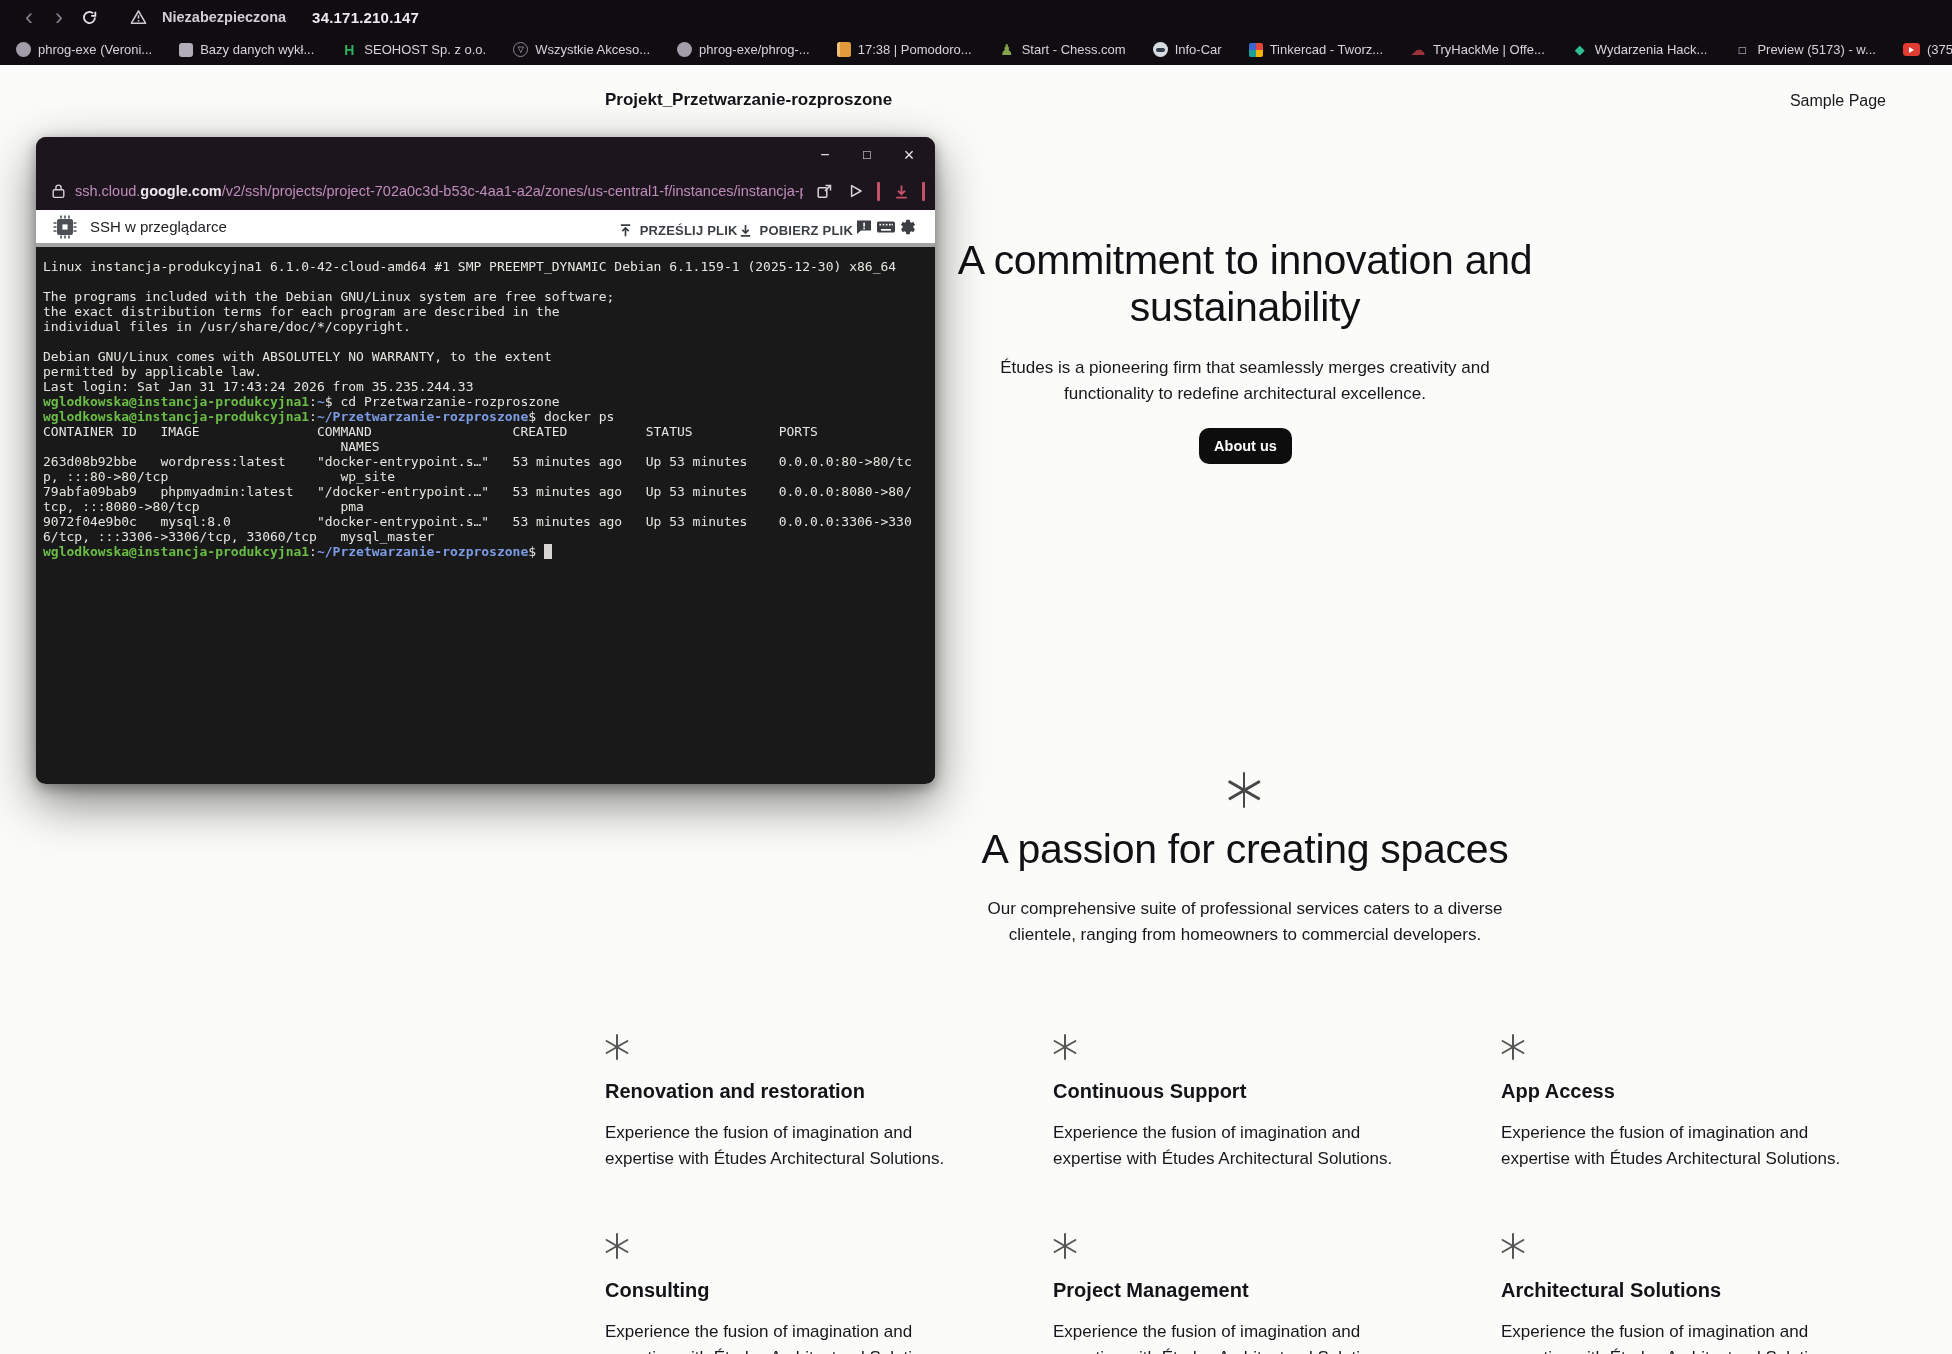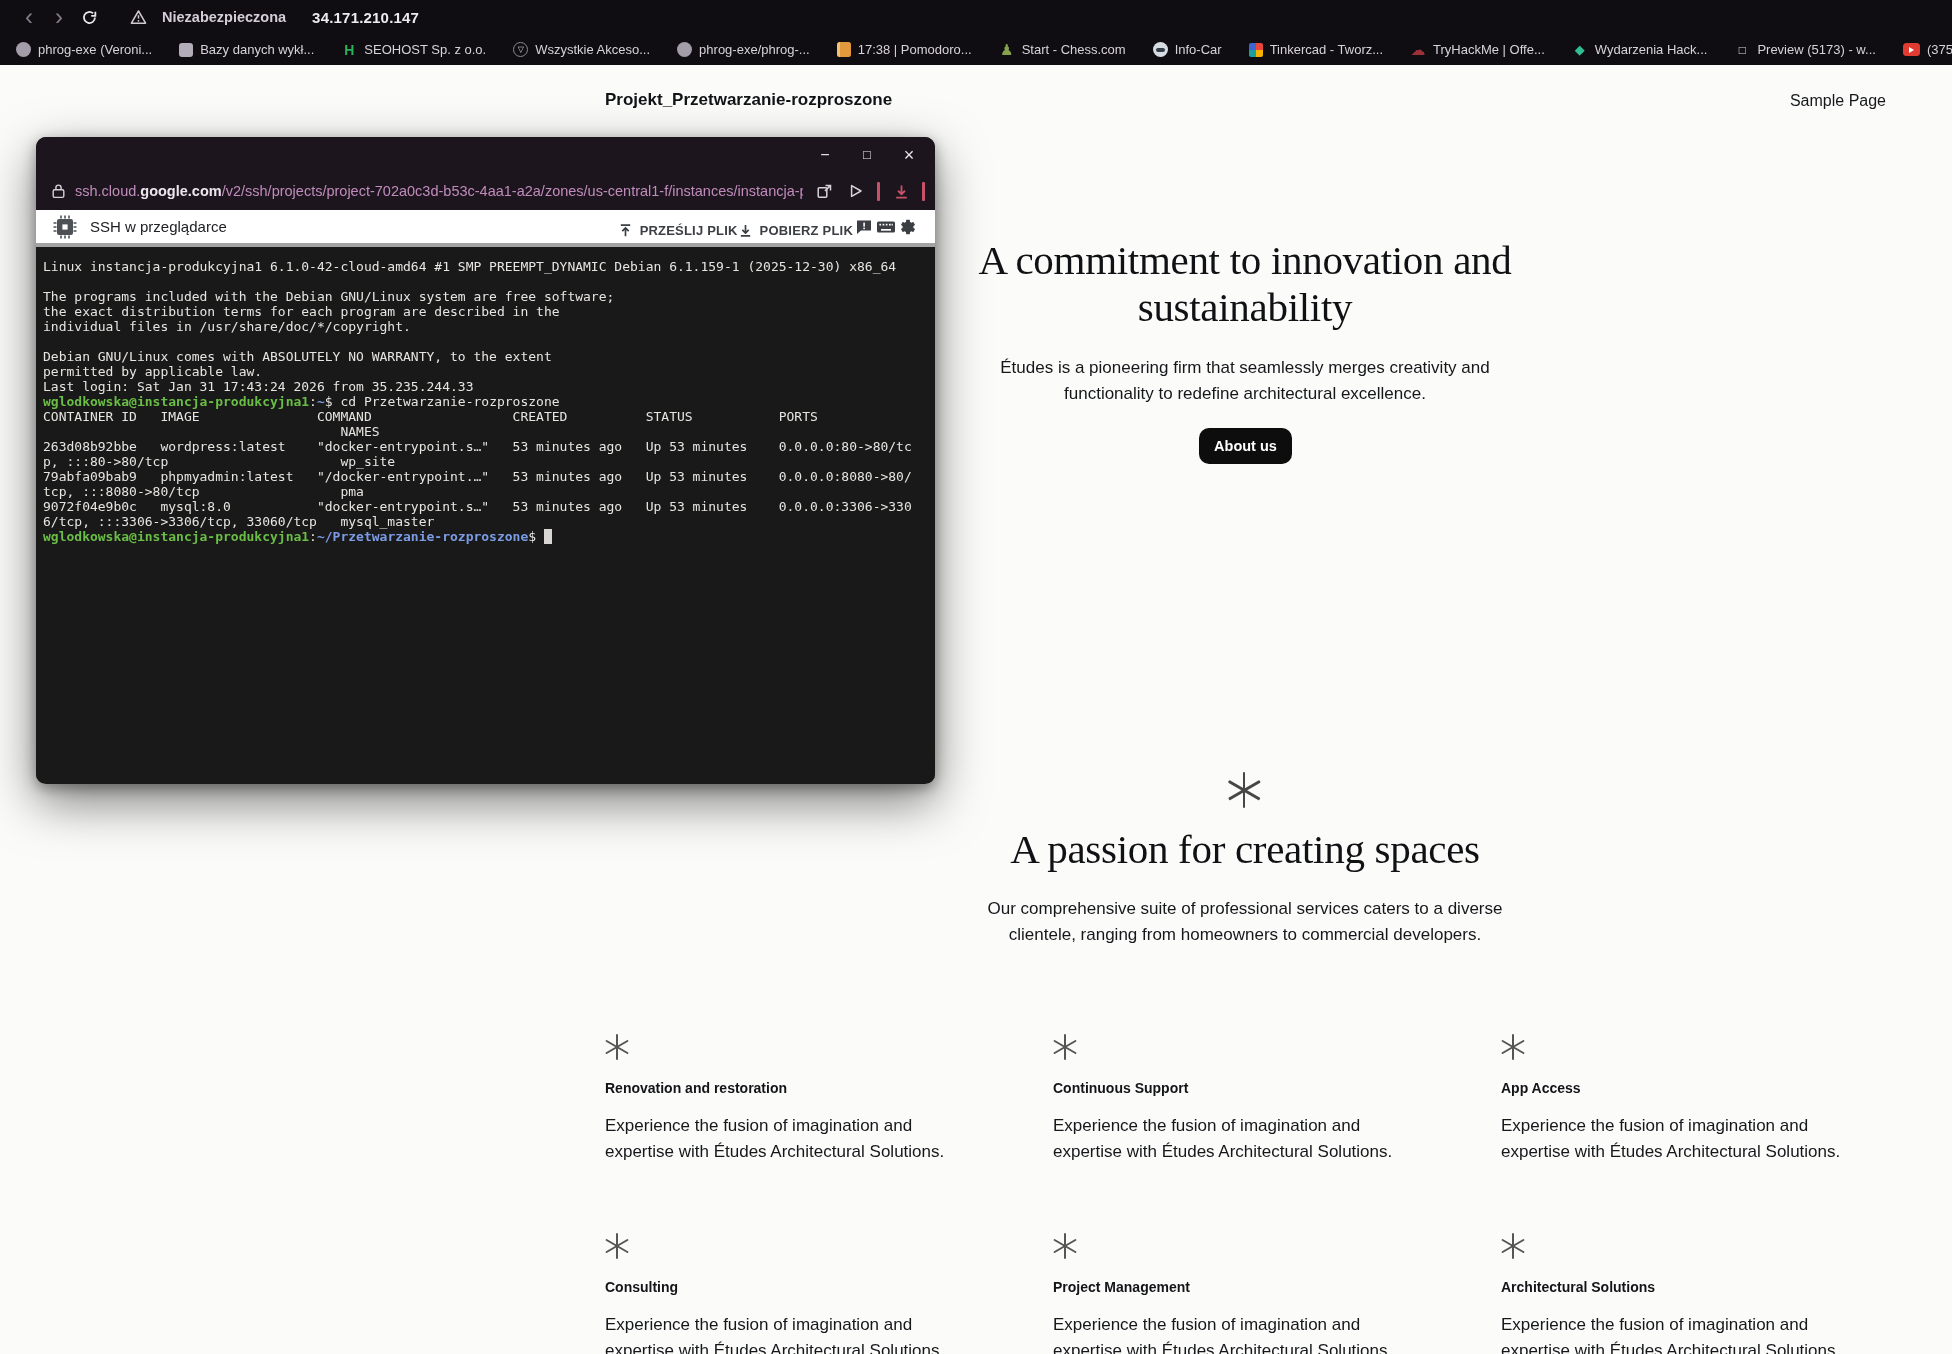--- a/index.html
+++ b/index.html
@@ -29,35 +29,35 @@
   .fav-infocar::after{content:"";position:absolute;left:3px;top:6px;width:9px;height:4px;border-radius:2px;background:#343d4a;}
   .fav-tinkercad{width:14px;height:14px;border-radius:2px;background:conic-gradient(#e8453c 0 25%,#f5b400 0 50%,#1c9e9b 0 75%,#3a66d1 0);}
   .fav-tryhackme{color:#9c3138;font-size:15px;}
   .fav-events{color:#2fbf93;font-size:13px;}
   .fav-preview{color:#d9d5de;font-size:12px;}
   .fav-youtube{width:17px;height:13px;border-radius:3.5px;background:#e23c32;position:relative;}
   .fav-youtube::after{content:"";position:absolute;left:6.5px;top:3.5px;border-left:5px solid #fff;border-top:3px solid transparent;border-bottom:3px solid transparent;}
   
   .site-title{position:absolute;left:605px;top:90px;font-size:17px;font-weight:700;color:#121418;}
   .site-nav{position:absolute;right:66px;top:92px;font-size:16px;color:#16181c;}
-  .serif{font-family:Liberation Serif, serif;font-weight:400;color:#101114;}
+  .serif{font-family:Liberation Sans, sans-serif;font-weight:400;color:#101114;}
   .hero-heading{position:absolute;left:920px;width:650px;top:237px;text-align:center;font-size:41px;line-height:47px;letter-spacing:-.3px;}
   .hero-para{position:absolute;left:975px;width:540px;top:355px;text-align:center;font-size:17px;line-height:26px;color:#15171b;}
   .about-btn{position:absolute;left:1199px;top:428px;width:93px;height:36px;background:#0d0d0d;border:none;border-radius:10px;color:#fff;font-size:14.5px;font-weight:700;font-family:"Liberation Sans",sans-serif;display:flex;align-items:center;justify-content:center;cursor:pointer;text-align:right;}
   .asterisk{position:relative;display:inline-block;}
   .asterisk .spoke{position:absolute;left:50%;top:0;height:100%;background:#474747;border-radius:1px;}
   .divider-ast{position:absolute;left:1226px;top:772px;width:36px;height:36px;}
   .divider-ast .spoke{width:2.6px;margin-left:-1.3px;}
   .passion-heading{position:absolute;left:900px;width:690px;top:826px;text-align:center;font-size:41px;line-height:47px;letter-spacing:-.3px;}
   .passion-para{position:absolute;left:967px;width:556px;top:896px;text-align:center;font-size:17px;line-height:26px;color:#15171b;}
   .services{position:absolute;left:605px;top:1018px;display:grid;grid-template-columns:repeat(3,375px);column-gap:73px;grid-auto-rows:199px;}
   .svc{padding-top:16px;}
   .svc-ast{width:24px;height:26px;}
   .svc-ast .spoke{width:2px;margin-left:-1px;background:#565656;}
-  .svc-title{margin-top:16px;font-size:14px;font-weight:700;color:#121418;}
+  .svc-title{margin-top:16px;font-size:20px;font-weight:700;color:#121418;}
   .svc-text{margin-top:17px;font-size:17px;line-height:26px;color:#15171b;}
   
   .sshwin{position:absolute;left:36px;top:137px;width:899px;height:647px;border-radius:10px;overflow:hidden;box-shadow:0 18px 50px rgba(0,0,0,.5),0 4px 14px rgba(0,0,0,.35);background:#191919;}
   .titlebar{height:35px;background:#1d151d;display:flex;align-items:center;justify-content:flex-end;gap:26px;padding-right:18px;}
   .wctl{color:#e9e5ea;font-size:16px;line-height:1;cursor:default;width:16px;text-align:center;}
   .urlbar{height:38px;background:#1d151d;display:flex;align-items:center;padding:0 10px 0 16px;gap:10px;}
   .url-text{flex:1;font-size:14.5px;white-space:nowrap;overflow:hidden;color:#c08cbc;}
   .url-text b{color:#ede5ed;font-weight:700;}
   .uicon{display:flex;align-items:center;justify-content:center;width:22px;height:22px;flex:0 0 auto;}
   .redbar{width:3px;height:19px;background:#c65168;border-radius:1px;flex:0 0 auto;}
@@ -263,20 +263,21 @@
       <div class="tline"><span class="t-p">Linux instancja-produkcyjna1 6.1.0-42-cloud-amd64 #1 SMP PREEMPT_DYNAMIC Debian 6.1.159-1 (2025-12-30) x86_64</span></div>
       <div class="tline"></div>
       <div class="tline"><span class="t-p">The programs included with the Debian GNU/Linux system are free software;</span></div>
       <div class="tline"><span class="t-p">the exact distribution terms for each program are described in the</span></div>
       <div class="tline"><span class="t-p">individual files in /usr/share/doc/*/copyright.</span></div>
       <div class="tline"></div>
       <div class="tline"><span class="t-p">Debian GNU/Linux comes with ABSOLUTELY NO WARRANTY, to the extent</span></div>
       <div class="tline"><span class="t-p">permitted by applicable law.</span></div>
       <div class="tline"><span class="t-p">Last login: Sat Jan 31 17:43:24 2026 from 35.235.244.33</span></div>
       <div class="tline"><span class="t-g">wglodkowska@instancja-produkcyjna1</span><span class="t-p">:</span><span class="t-b">~</span><span class="t-p">$ cd Przetwarzanie-rozproszone</span></div>
+      <div class="tline"><span class="t-g">wglodkowska@instancja-produkcyjna1</span><span class="t-p">:</span><span class="t-b">~/Przetwarzanie-rozproszone</span><span class="t-p">$ docker ps</span></div>
       <div class="tline"><span class="t-p">CONTAINER ID   IMAGE               COMMAND                  CREATED          STATUS           PORTS</span></div>
       <div class="tline"><span class="t-p">                                      NAMES</span></div>
       <div class="tline"><span class="t-p">263d08b92bbe   wordpress:latest    "docker-entrypoint.s…"   53 minutes ago   Up 53 minutes    0.0.0.0:80-&gt;80/tc</span></div>
       <div class="tline"><span class="t-p">p, :::80-&gt;80/tcp                      wp_site</span></div>
       <div class="tline"><span class="t-p">79abfa09bab9   phpmyadmin:latest   "/docker-entrypoint.…"   53 minutes ago   Up 53 minutes    0.0.0.0:8080-&gt;80/</span></div>
       <div class="tline"><span class="t-p">tcp, :::8080-&gt;80/tcp                  pma</span></div>
       <div class="tline"><span class="t-p">9072f04e9b0c   mysql:8.0           "docker-entrypoint.s…"   53 minutes ago   Up 53 minutes    0.0.0.0:3306-&gt;330</span></div>
       <div class="tline"><span class="t-p">6/tcp, :::3306-&gt;3306/tcp, 33060/tcp   mysql_master</span></div>
       <div class="tline"><span class="t-g">wglodkowska@instancja-produkcyjna1</span><span class="t-p">:</span><span class="t-b">~/Przetwarzanie-rozproszone</span><span class="t-p">$ </span><span class="t-cur"> </span></div>
     </div>

